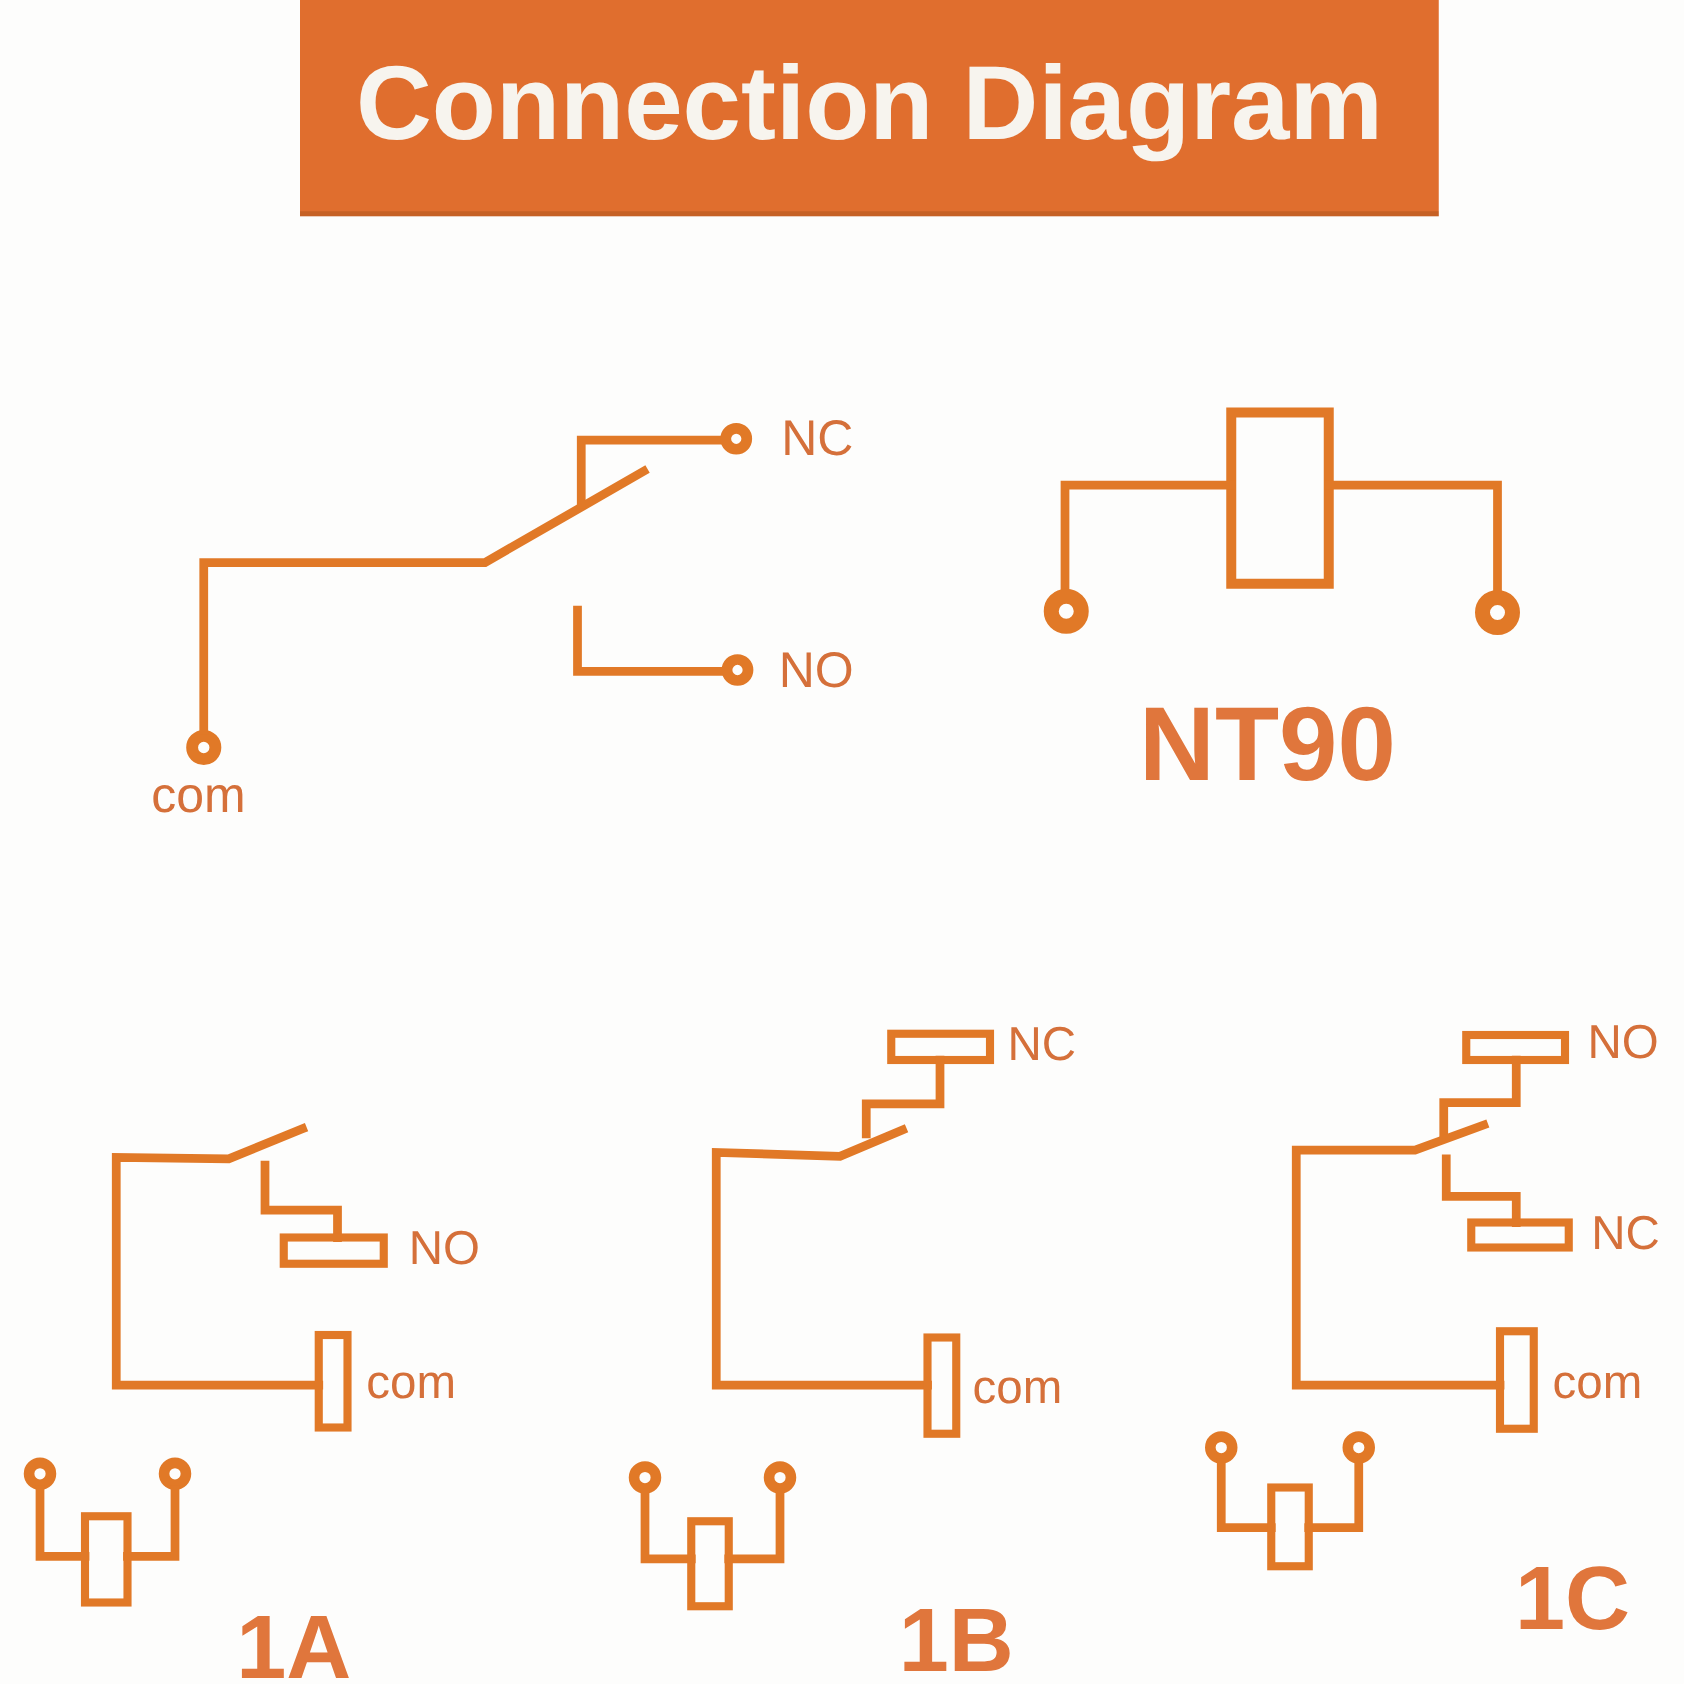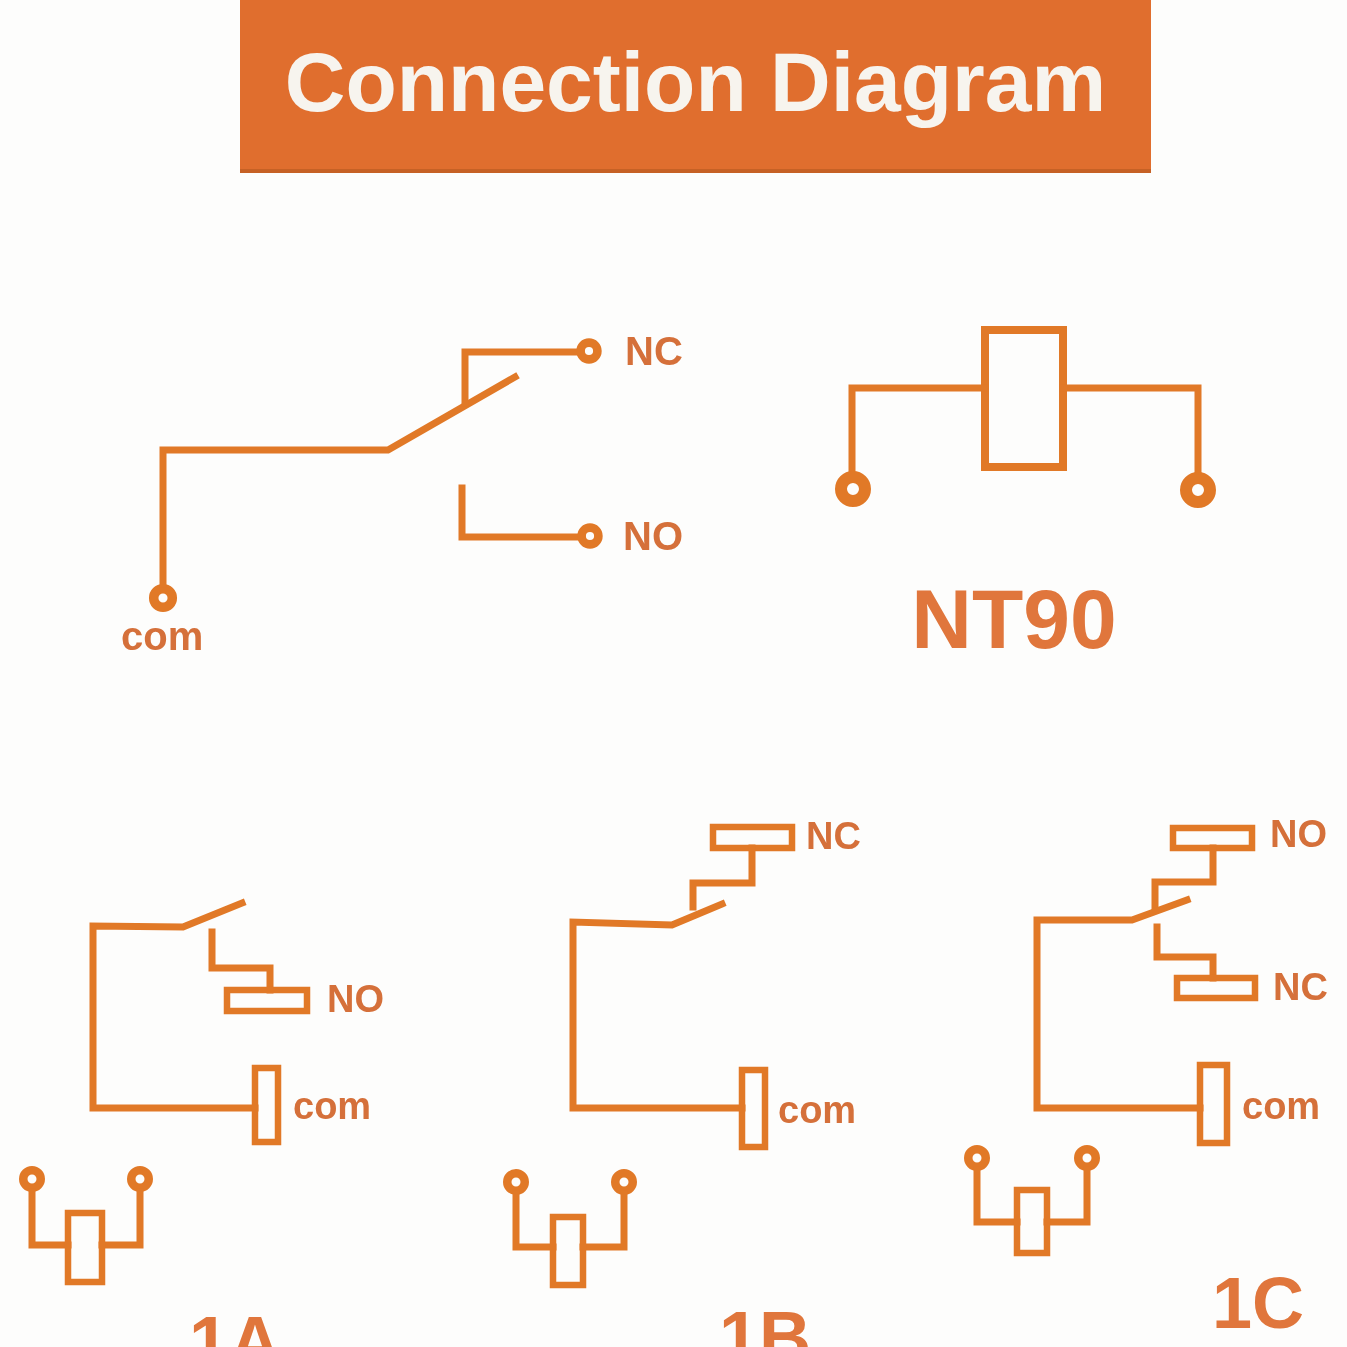--- a/index.html
+++ b/index.html
@@ -31,32 +31,31 @@
   .w6{stroke-width:6.5;}
   .w8{stroke-width:8;}
   .ring{fill:none;stroke:var(--wire,#E17927);}
   .r1{stroke-width:9.5;}
   .r2{stroke-width:8.6;}
   .r3{stroke-width:12;}
   .r4{stroke-width:8.5;}
   .lbl{
     position:absolute;
     color:var(--small_label,#D5703A);
-    font-weight:700;font-size:40px;line-height:1;
+    font-weight:400;font-size:40px;line-height:1;
     transform:translateY(-52%);
     white-space:nowrap;
   }
   .lbl-sm{font-size:38px;}
   .lbl-big{
     position:absolute;
     color:var(--big_label,#E0763C);
     font-weight:700;font-size:72px;line-height:1;
     transform:translate(-50%,-50%);
     white-space:nowrap;
-    margin-top:24px;
   }
   .lbl-model{font-size:84px;}
 </style>
 </head>
 <body>
 
 <div class="canvas">
 
   <div class="banner">
     <span class="banner-title">Connection Diagram</span>

